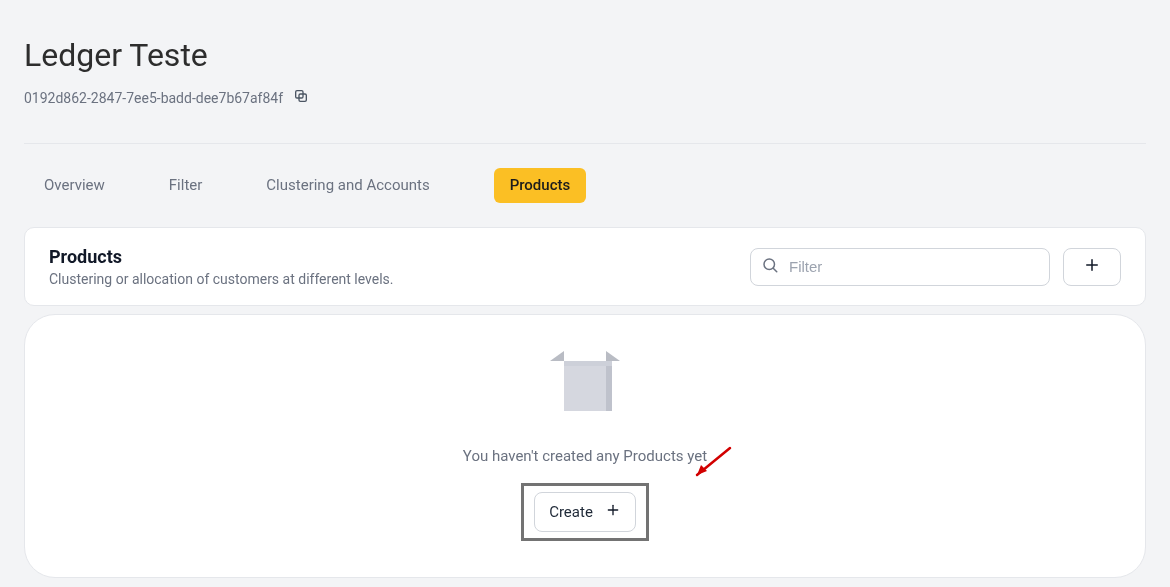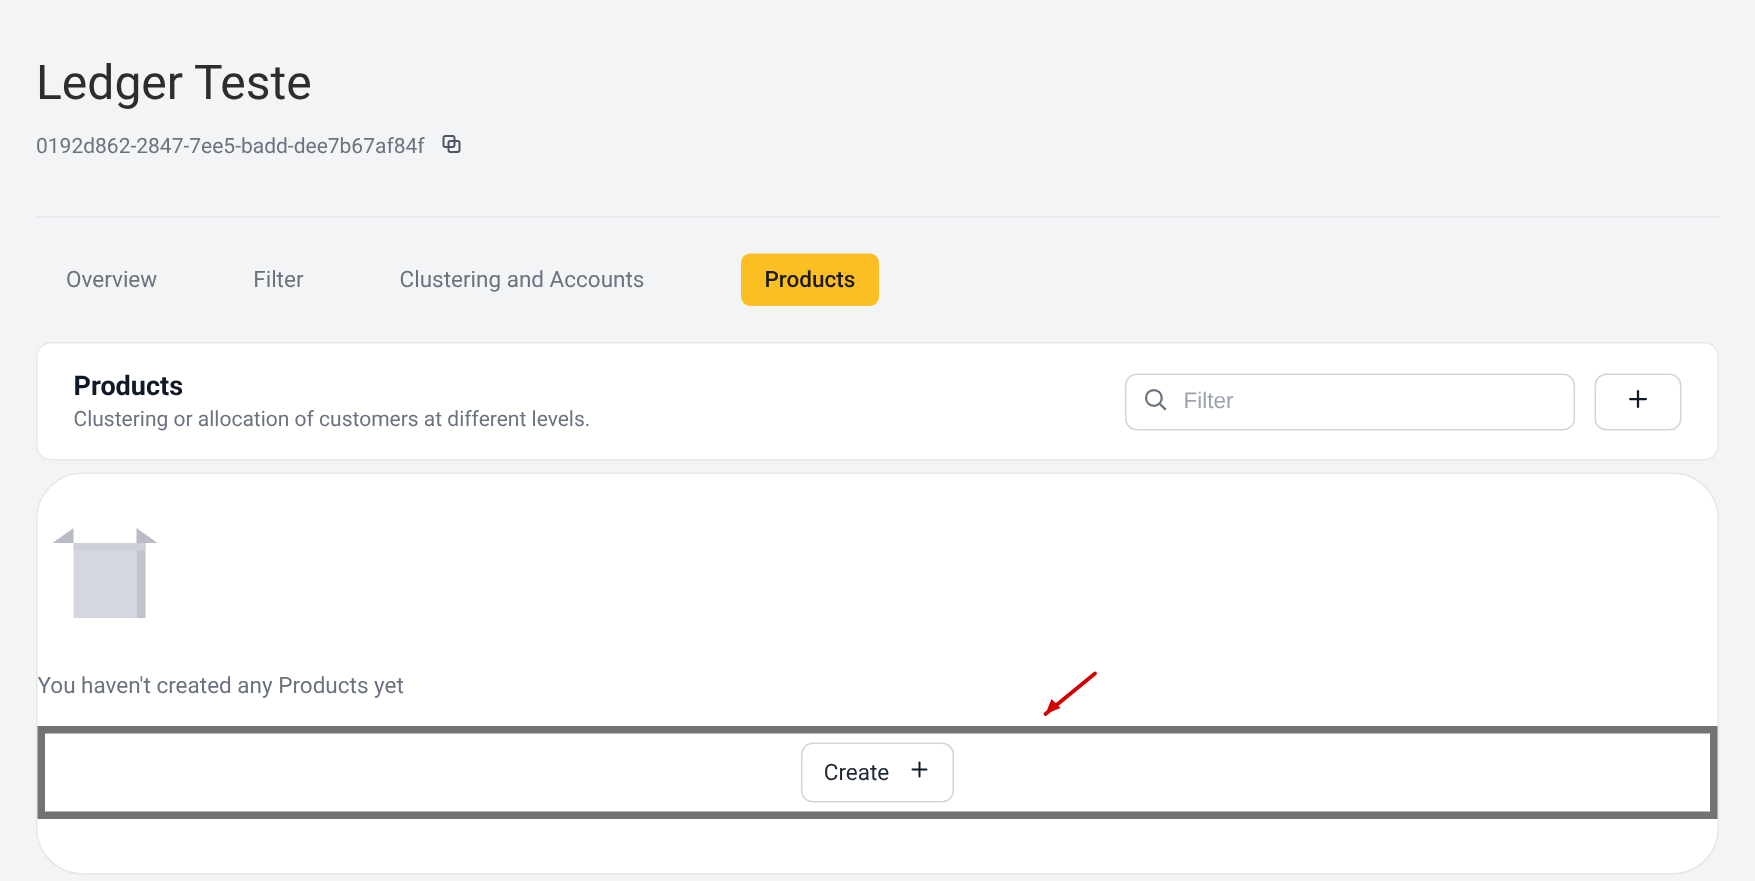--- a/index.html
+++ b/index.html
@@ -97,28 +97,29 @@
     background: #fff;
     display: flex; align-items: center; justify-content: center;
     cursor: pointer;
   }
 
   
   .empty-card {
     position: relative;
     display: flex;
     flex-direction: column;
+    align-items: center;
     padding: 36px 0 36px 0;
     border-radius: 31px;
   }
   .box-icon { margin-bottom: 22px; }
   .empty-text { font-size: 15px; color: #6b7280; margin-bottom: 18px; }
 
   .create-highlight {
-    border: 5px solid #737373;
+    border: 3px solid #737373;
     padding: 6px 10px;
     display: inline-flex;
     align-items: center;
     justify-content: center;
   }
   .create-btn {
     height: 40px;
     border: 1px solid #d1d5db;
     border-radius: 8px;
     background: #fff;

